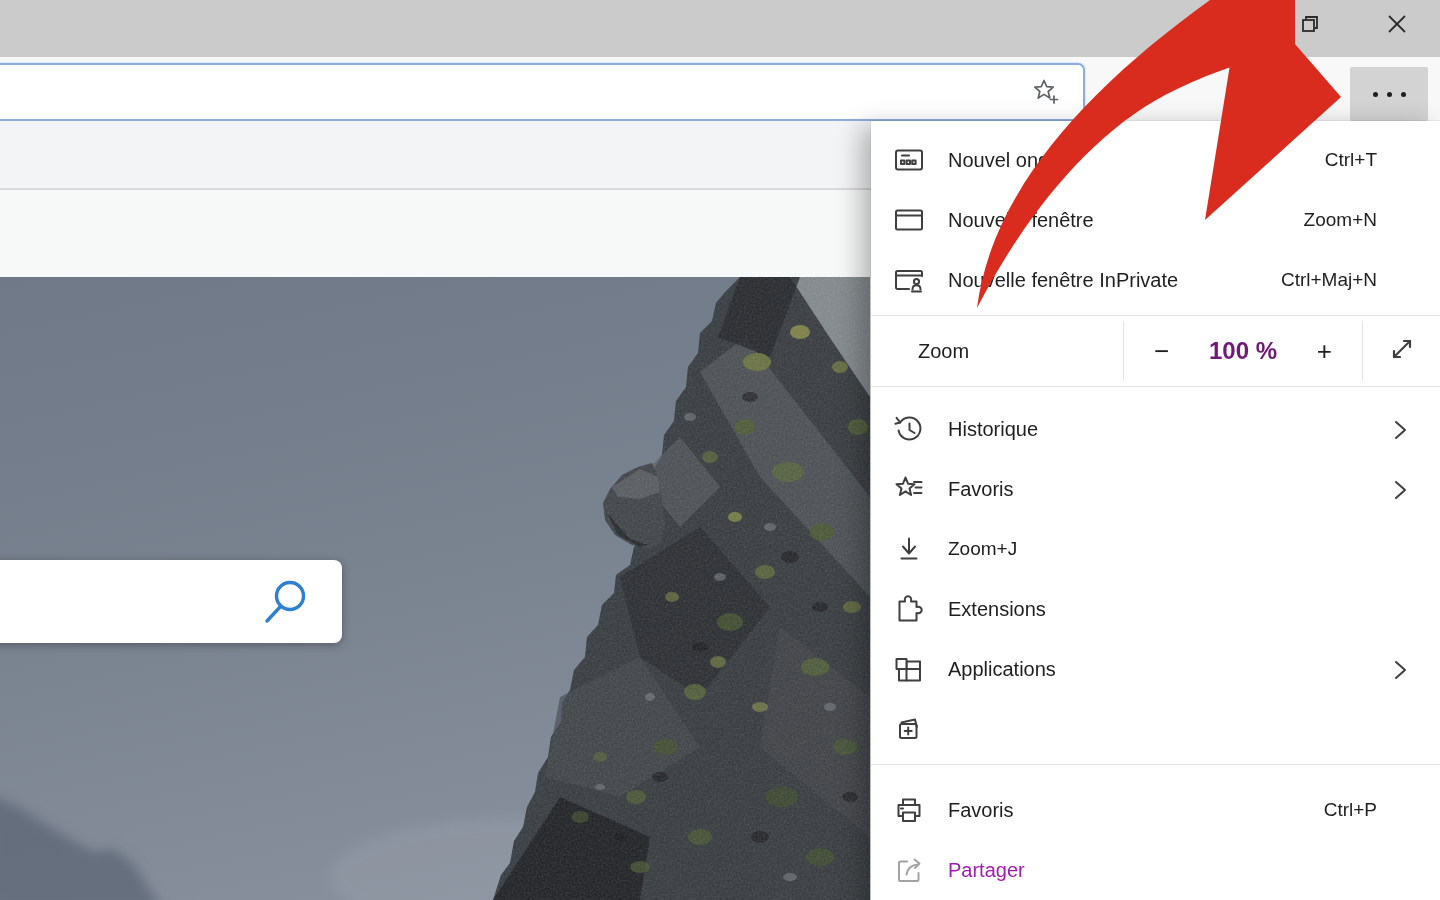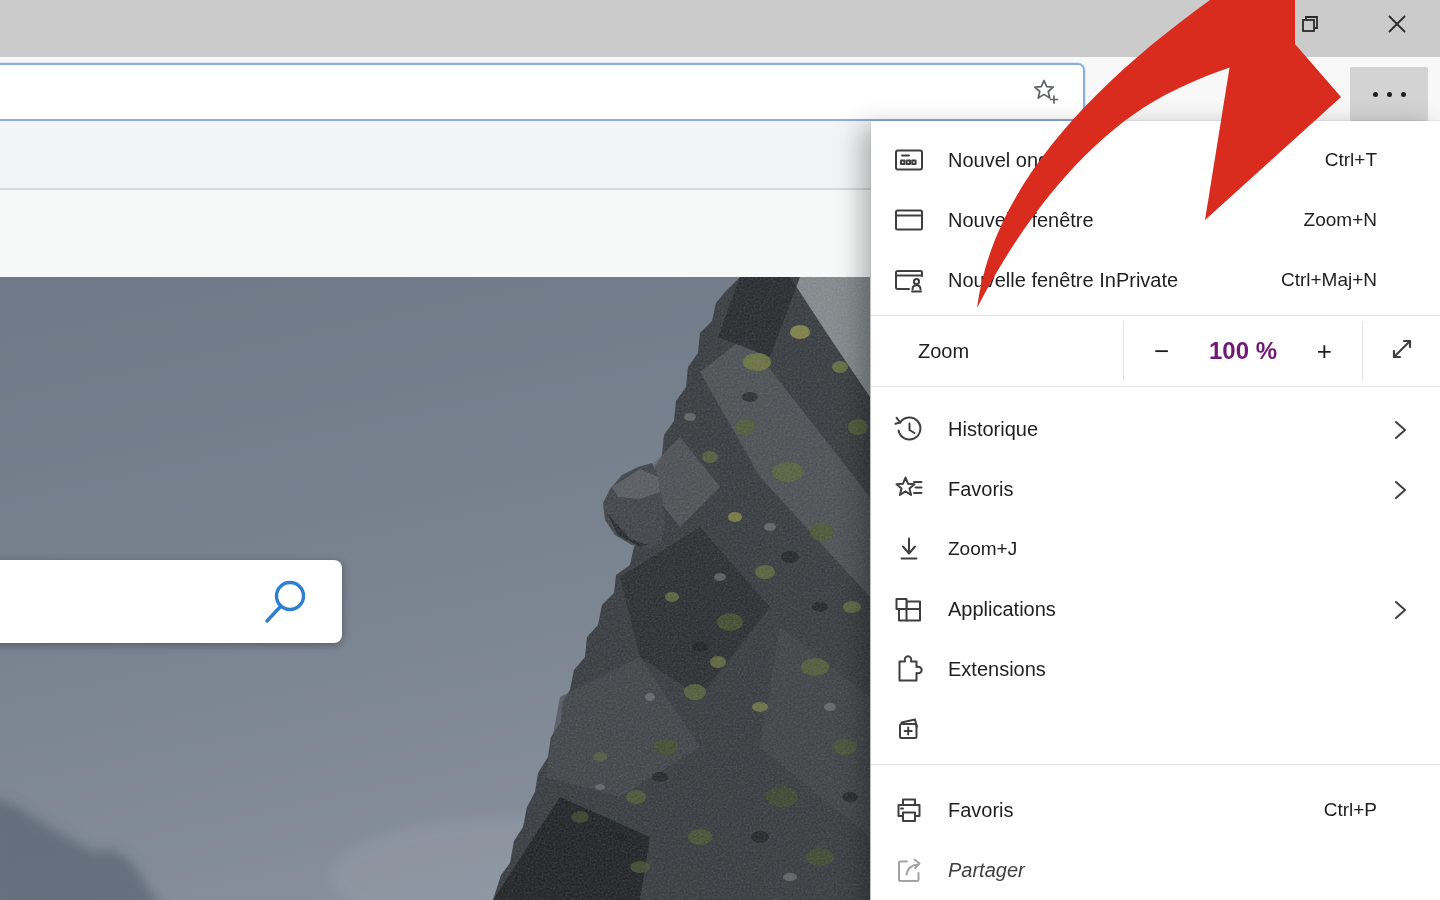--- a/index.html
+++ b/index.html
@@ -35,21 +35,21 @@
 
   
   .menu{position:absolute;left:871px;top:121px;width:569px;height:840px;background:#fff;
     box-shadow:-10px 6px 24px rgba(0,0,0,.28),0 0 0 1px rgba(0,0,0,.05);padding-top:9px;box-sizing:border-box;}
   .mi{display:flex;align-items:center;height:60px;padding-left:22px;box-sizing:border-box;cursor:default;}
   .mi .ic{width:32px;height:32px;margin-right:23px;flex:none;display:flex;align-items:center;justify-content:center;}
   .mi .ic svg,.zfull svg,.chev svg{stroke:#3f3f3f;fill:none;stroke-width:2;stroke-linecap:round;stroke-linejoin:round;}
   .mi .lbl{flex:1;font-size:20px;color:#1f1f1f;white-space:nowrap;}
   .mi .sc{font-size:19px;color:#1f1f1f;margin-right:63px;}
   .mi .chev{margin-right:32px;width:16px;height:20px;}
-  .mi.disabled .lbl{color:#404040;font-style:italic;}
+  .mi.disabled .lbl{color:#a21caf;}
   .mi.disabled .ic svg{stroke:#a3a3a3;}
   .msep{height:1px;background:#e4e4e4;margin:5px 0;}
   .gap7{height:7px;} .gap10{height:10px;}
   .zoomrow{display:flex;height:60px;align-items:stretch;}
   .zcell{box-sizing:border-box;display:flex;align-items:center;}
   .zlabel{width:252px;padding-left:47px;font-size:20px;color:#1f1f1f;}
   .zctrls{width:239px;border-left:1px solid #e4e4e4;justify-content:space-between;padding:0 24px;}
   .zbtn{border:0;background:transparent;font-size:26px;color:#1f1f1f;cursor:default;padding:0 6px;font-family:inherit;}
   .zval{font-size:24px;color:#701a75;font-weight:bold;}
   .zfull{flex:1;border-left:1px solid #e4e4e4;justify-content:center;cursor:default;}
@@ -303,44 +303,44 @@
             <polyline points="10,13.5 16,20.5 22,13.5"></polyline>
             <line x1="8.5" y1="25.5" x2="23.5" y2="25.5"></line>
           </svg>
         </span>
       <span class="sc">Zoom+J</span>
     </div>
 
     <div class="mi">
       <span class="ic">
           <svg width="32" height="32" viewBox="0 0 32 32">
+            <path d="M6.5 13 v-4.5 h5.5 c-1-3.2 .8-5.2 3-5.2 s4 2 3 5.2 h5.5 v5.5 c3.2-1 5.2 .8 5.2 3 s-2 4-5.2 3 v7.5 h-17 z"></path>
+          </svg>
+        </span>
+      <span class="lbl">Extensions</span>
+    </div>
+
+    <div class="mi">
+      <span class="ic">
+          <svg width="32" height="32" viewBox="0 0 32 32">
             <rect x="6" y="8.5" width="21" height="19"></rect>
             <line x1="13.5" y1="8.5" x2="13.5" y2="27.5"></line>
             <line x1="6" y1="16" x2="27" y2="16"></line>
             <rect x="3.5" y="6" width="10" height="10" fill="#fff"></rect>
           </svg>
         </span>
       <span class="lbl">Applications</span>
       <span class="chev"><svg width="16" height="22" viewBox="0 0 16 22" style="stroke-width:2">
             <polyline points="4,3 13,11 4,19"></polyline>
           </svg></span>
     </div>
 
     <div class="mi">
       <span class="ic">
           <svg width="32" height="32" viewBox="0 0 32 32">
-            <path d="M6.5 13 v-4.5 h5.5 c-1-3.2 .8-5.2 3-5.2 s4 2 3 5.2 h5.5 v5.5 c3.2-1 5.2 .8 5.2 3 s-2 4-5.2 3 v7.5 h-17 z"></path>
-          </svg>
-        </span>
-      <span class="lbl">Extensions</span>
-    </div>
-
-    <div class="mi">
-      <span class="ic">
-          <svg width="32" height="32" viewBox="0 0 32 32">
             <path d="M8.5 9.5 L22 6.5 L23.8 14"></path>
             <rect x="7" y="11" width="16.5" height="14" rx="1.5"></rect>
             <line x1="15.2" y1="14.5" x2="15.2" y2="21.5"></line>
             <line x1="11.7" y1="18" x2="18.7" y2="18"></line>
           </svg>
         </span>
     </div>
 
     <div class="msep"></div>
     <div class="gap10"></div>

